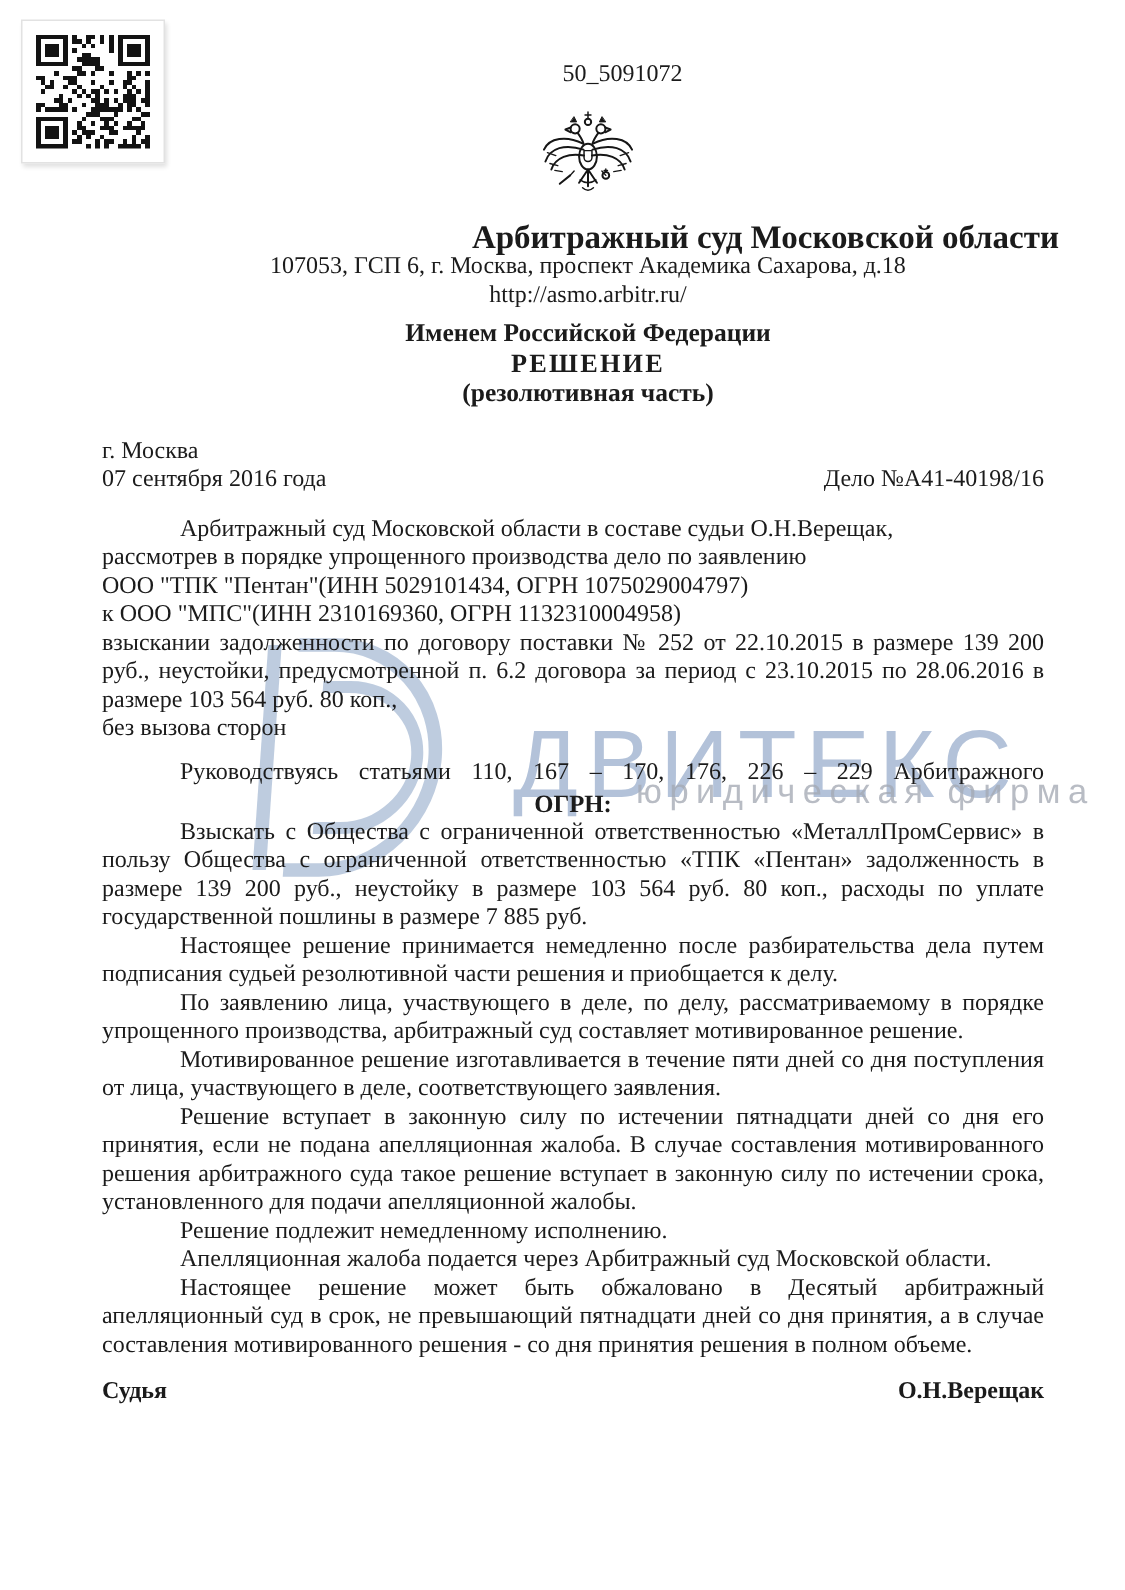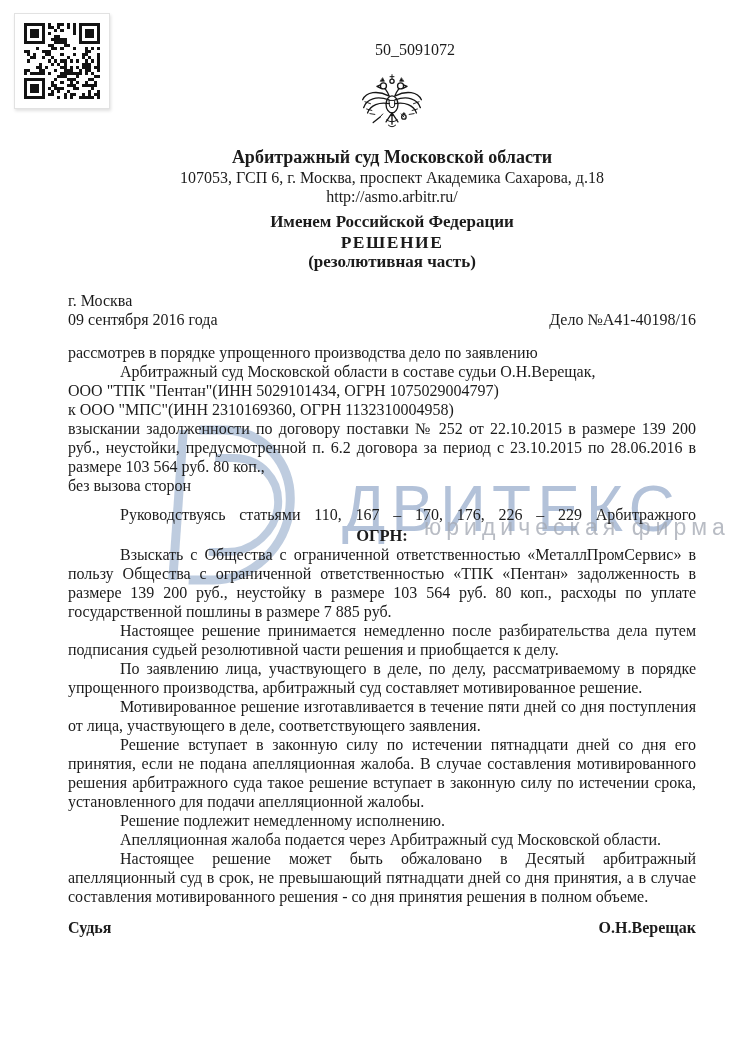--- a/index.html
+++ b/index.html
@@ -24,21 +24,21 @@
   .qr-card{
     position:absolute;left:14px;top:13px;z-index:2;background:#fff;padding:9px;
     border:1px solid #e2e2e2;box-shadow:1px 2px 3px rgba(0,0,0,0.12);
   }
   .qr-card svg{display:block;}
   
   .content{position:relative;z-index:1;padding:40px 54px 0 68px;}
   .head-center{transform:translateX(10px);}
   .doc-number{text-align:center;line-height:19px;transform:translateX(33px);}
   .emblem{text-align:center;margin-top:14px;height:72px;}
-  .court-name{text-align:center;font-weight:bold;font-size:18px;line-height:21px;margin-top:2px;}
+  .court-name{text-align:right;font-weight:bold;font-size:22px;line-height:21px;margin-top:2px;}
   .court-address{text-align:center;font-size:16px;line-height:19px;}
   .court-site{text-align:center;line-height:19px;}
   .title1{margin-top:6px;text-align:center;font-weight:bold;font-size:17px;line-height:20px;}
   .title2{text-align:center;font-weight:bold;font-size:17.5px;letter-spacing:1.5px;line-height:20px;}
   .title3{text-align:center;font-weight:bold;font-size:17px;line-height:20px;}
   .place-line{margin-top:19px;line-height:19px;}
   .date-row{display:flex;justify-content:space-between;line-height:19px;}
   .intro{margin-top:14px;}
   .ln{line-height:19px;}
   .indent{text-indent:52px;}
@@ -300,27 +300,27 @@
       <div class="court-name">Арбитражный суд Московской области</div>
       <div class="court-address">107053, ГСП 6, г. Москва, проспект Академика Сахарова, д.18</div>
       <div class="court-site">http://asmo.arbitr.ru/</div>
       <div class="title1">Именем Российской Федерации</div>
       <div class="title2">РЕШЕНИЕ</div>
       <div class="title3">(резолютивная часть)</div>
     </div>
 
     <div class="place-line">г. Москва</div>
     <div class="date-row">
-      <span>09 сентября 2016 года</span>
+      <span>07 сентября 2016 года</span>
       <span>Дело №А41-40198/16</span>
     </div>
 
     <div class="intro">
+      <div class="ln indent">Арбитражный суд Московской области в составе судьи О.Н.Верещак,</div>
       <div class="ln">рассмотрев в порядке упрощенного производства дело по заявлению</div>
-      <div class="ln indent">Арбитражный суд Московской области в составе судьи О.Н.Верещак,</div>
       <div class="ln">ООО "ТПК "Пентан"(ИНН 5029101434, ОГРН 1075029004797)</div>
       <div class="ln">к ООО "МПС"(ИНН 2310169360, ОГРН 1132310004958)</div>
       <div class="ln just">взыскании задолженности по договору поставки № 252 от 22.10.2015 в размере 139 200 руб., неустойки, предусмотренной п. 6.2 договора за период с 23.10.2015 по 28.06.2016 в размере 103 564 руб. 80 коп.,</div>
       <div class="ln">без вызова сторон</div>
     </div>
 
     <div class="guided">
       <div class="ln just-all indent">Руководствуясь статьями 110, 167 – 170, 176, 226 – 229 Арбитражного</div>
     </div>
 

